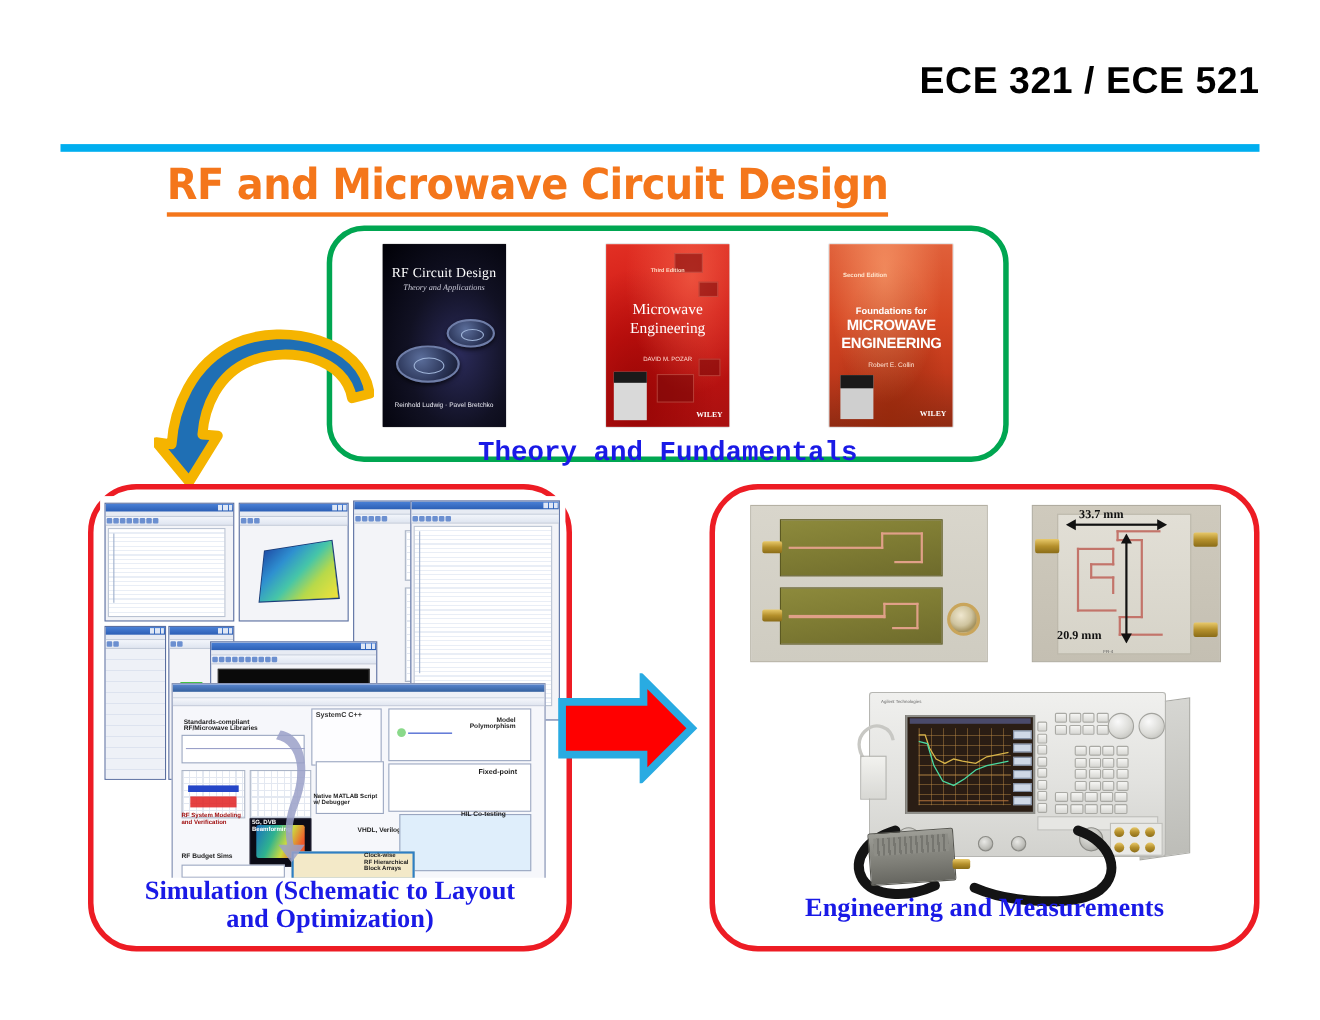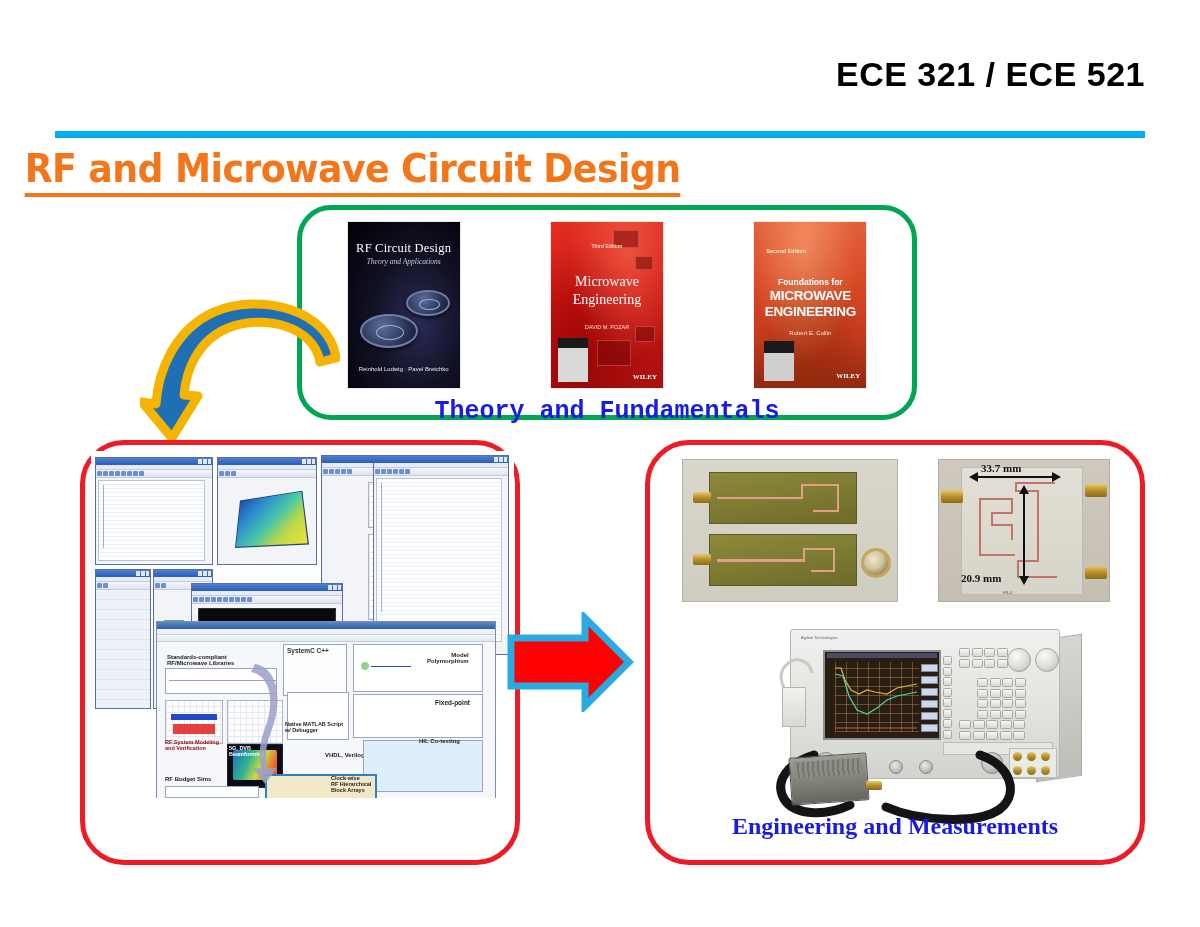--- a/index.html
+++ b/index.html
@@ -35,21 +35,21 @@
     left: 55px; top: 131px;
     width: 1090px; height: 7px;
     background: #00AEEF;
   }
 
   
   #slide-title {
     position: absolute;
     left: 0; top: 148px;
     width: 960px;
-    text-align: left;
+    text-align: center;
   }
   #slide-title .ttl {
     display: inline-block;
     font-family: "DejaVu Sans", sans-serif;
     font-weight: bold;
     font-size: 39px;
     color: #F4761B;
     letter-spacing: -0.6px;
     transform: scaleX(0.93);
     transform-origin: center;
@@ -666,20 +666,22 @@
 Block Arrays</div>
 
       <svg style="position:absolute;left:92px;top:40px;" width="40" height="124" viewBox="0 0 40 124">
         <path d="M6 2 C30 6, 34 40, 22 70 C16 86, 16 98, 18 106 L28 106 L16 122 L4 106 L12 106
                  C10 94, 10 82, 16 66 C26 40, 22 14, 2 10 Z" fill="#9aa0c8" opacity="0.85"></path>
       </svg>
     </div>
 
   </div>
 
+  <div class="panel-caption" id="sim-caption">Simulation (Schematic to Layout
+and Optimization)</div>
 </div>
 
 <div id="red-arrow">
   <svg width="130" height="100" viewBox="0 0 130 100">
     <path d="M6 26 L80 26 L80 6 L124 50 L80 94 L80 74 L6 74 Z" fill="#FF0000" stroke="#29ABE2" stroke-width="7" stroke-linejoin="miter"></path>
   </svg>
 </div>
 
 <div id="proto-panel" class="panel panel-red">
 

